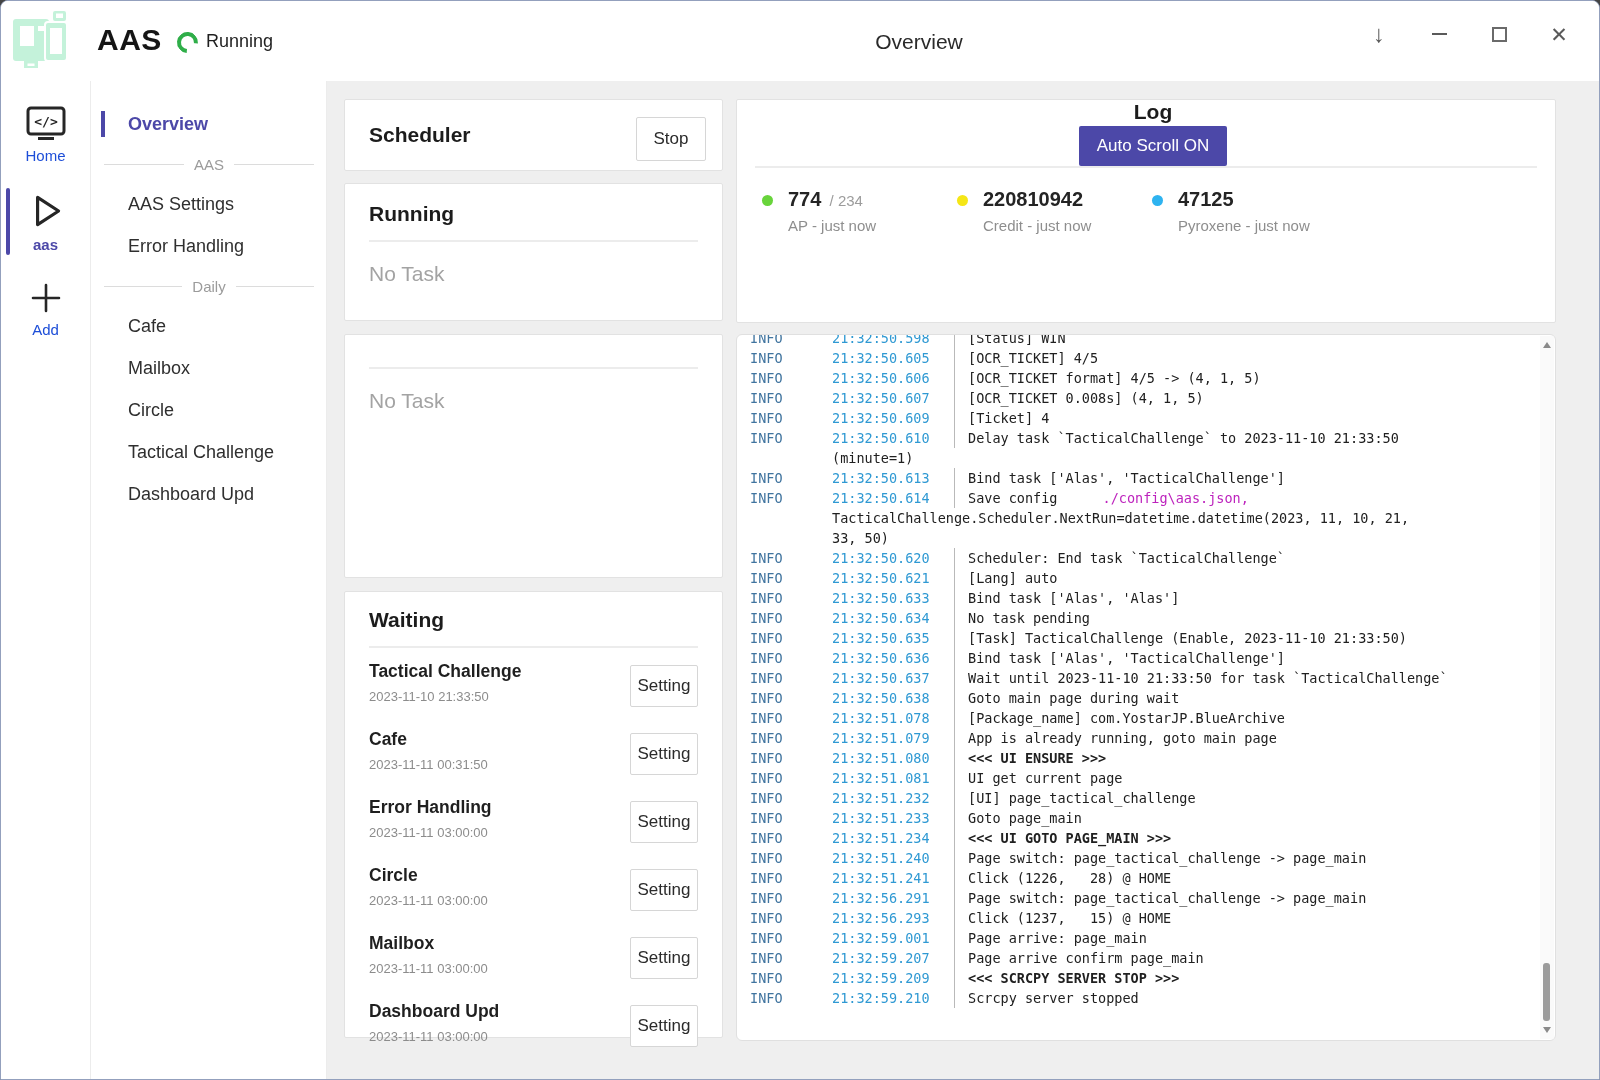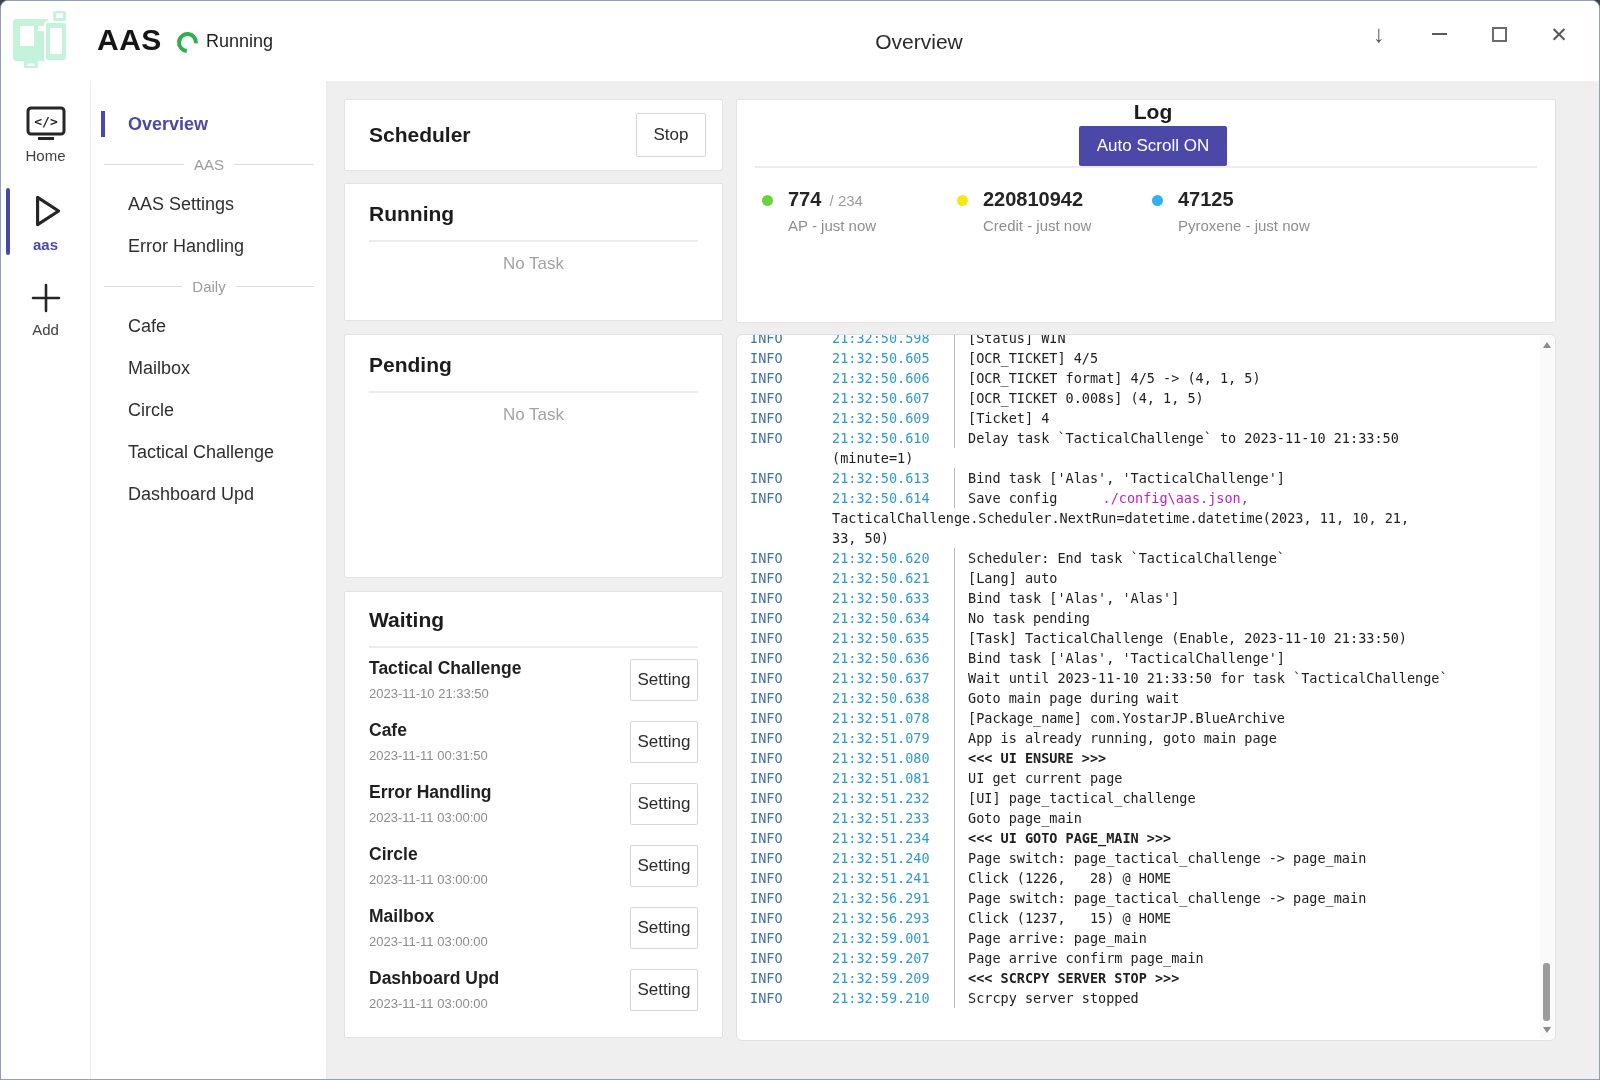--- a/index.html
+++ b/index.html
@@ -26,21 +26,21 @@
   .wc-min { width:15px; height:2px; background:#5a5a5a; }
   .wc-max { width:15px; height:15px; border:2px solid #6a6a6a; }
   .wc-close { font-size:21px; line-height:1; }
 
   
   .rail { position:absolute; top:80px; left:0; width:90px; bottom:0; background:#fff;
           border-right:1px solid #ececec; display:flex; flex-direction:column;
           align-items:center; padding-top:20px; gap:18px; }
   .rail-item { position:relative; width:100%; display:flex; flex-direction:column;
                align-items:center; padding:4px 0; cursor:pointer; }
-  .rail-item .rlabel { margin-top:4px; font-size:15px; color:#404040; }
+  .rail-item .rlabel { margin-top:4px; font-size:15px; color:#1d4ed8; }
   .rail-item.active .rlabel { color:#4c48a8; font-weight:bold; }
   .rail-item.active::before { content:""; position:absolute; left:5px; top:2px; bottom:2px;
                               width:4px; border-radius:2px; background:#4c48a8; }
 
   
   .nav { position:absolute; top:80px; left:91px; width:235px; bottom:0; background:#fff;
          border-right:1px solid #ececec; padding-top:22px; }
   .nav-item { position:relative; height:42px; display:flex; align-items:center;
               padding-left:36px; font-size:18px; color:#2f2f2f; cursor:pointer; }
   .nav-item.active { color:#4c48a8; font-weight:bold; }
@@ -50,29 +50,29 @@
   .nav-divider { display:flex; align-items:center; height:38px; padding:0 12px; gap:10px; }
   .nd-line { flex:1; height:1px; background:#dcdcdc; }
   .nd-label { color:#9b9b9b; font-size:15px; }
 
   
   .content { position:absolute; top:80px; left:326px; right:0; bottom:0; background:#efefef; }
   .card { position:absolute; background:#fff; border:1px solid #e2e2e2; border-radius:2px; }
   .card-title { font-size:21px; font-weight:bold; color:#1c1c1c; }
   .divider { height:2px; background:#ececec; border:0; margin:14px 0 0; }
   .btn { background:#fff; border:1px solid #d6d6d6; border-radius:2px; font-size:17px;
-         color:#2b2b2b; font-family:inherit; cursor:pointer; }
+         color:#2b2b2b; font-family:inherit; cursor:pointer;margin-top:7px; }
 
   .card-scheduler { left:17px; top:18px; width:379px; height:72px; display:flex;
                     align-items:center; justify-content:space-between; padding:0 16px 0 24px; }
   .stop-btn { width:70px; height:44px; }
 
   .card-running { left:17px; top:102px; width:379px; height:138px; padding:18px 24px; }
   .card-pending { left:17px; top:253px; width:379px; height:244px; padding:18px 24px; }
-  .no-task { margin-top:12px; text-align:center; color:#a3a3a3; font-size:17px; }
+  .no-task { margin-top:20px; color:#a3a3a3; font-size:21px; }
 
   .card-waiting { left:17px; top:510px; width:379px; height:447px; padding:16px 24px; }
   .wait-row { display:flex; align-items:center; justify-content:space-between;
               padding:10px 0 9px; }
   .wait-name { font-size:17.5px; font-weight:bold; color:#1f1f1f; }
   .wait-date { font-size:13px; color:#8c8c8c; margin-top:7px; }
   .setting-btn { width:68px; height:42px; }
 
   .card-log { left:409px; top:18px; width:820px; height:224px; }
   .log-head { display:flex; align-items:center; justify-content:space-between; height:66px;
@@ -212,21 +212,20 @@
       <button class="btn stop-btn">Stop</button>
     </div>
 
     <div class="card card-running">
       <div class="card-title">Running</div>
       <div class="divider"></div>
       <div class="no-task">No Task</div>
     </div>
 
     <div class="card card-pending">
-      <div class="card-title">Pending</div>
       <div class="divider"></div>
       <div class="no-task">No Task</div>
     </div>
 
     <div class="card card-waiting">
       <div class="card-title">Waiting</div>
       <div class="divider"></div>
       <div>
           <div class="wait-row">
             <div class="wait-info">

